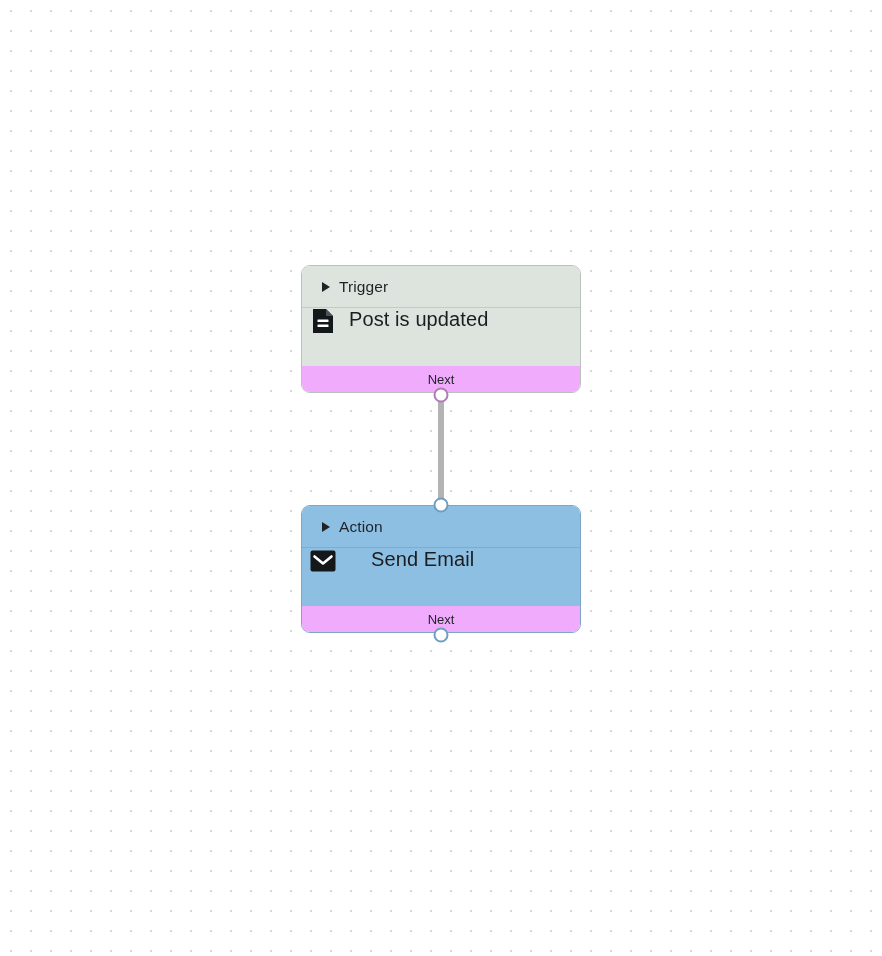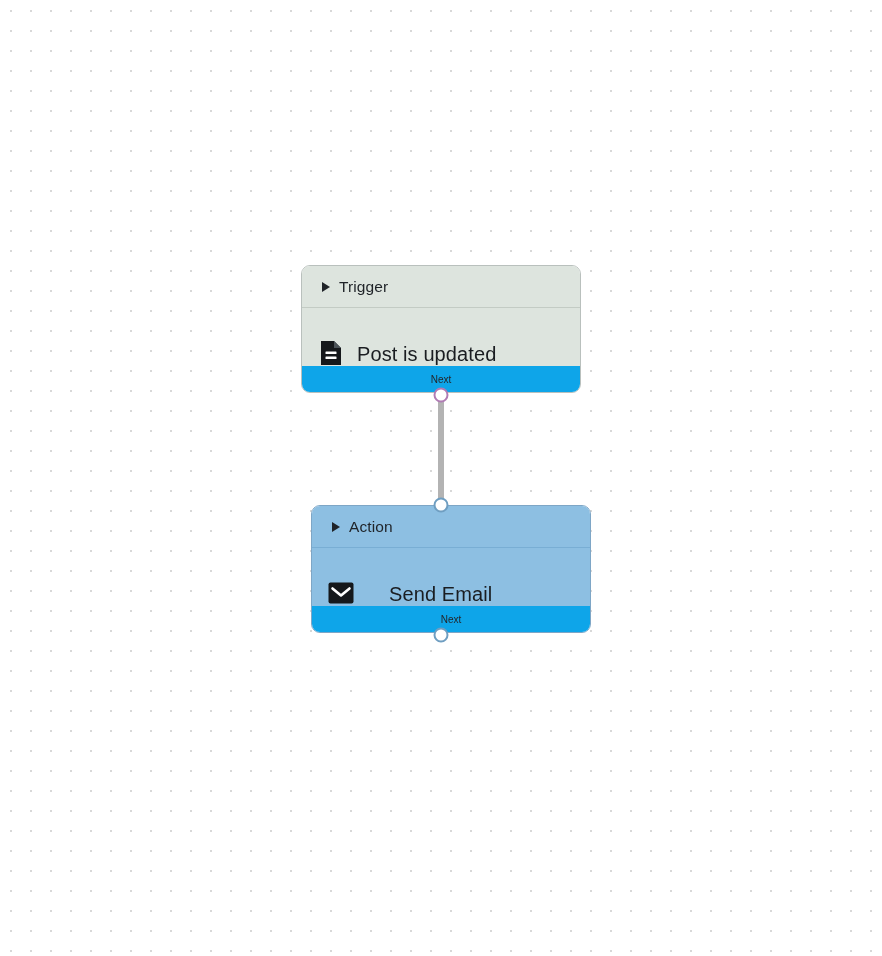--- a/index.html
+++ b/index.html
@@ -59,22 +59,22 @@
   }
 
   .node-divider {
     height: 1px;
     width: 100%;
   }
 
   .node-body {
     height: 58px;
     display: flex;
-    align-items: flex-end;
-    padding-left: 16px;
+    align-items: flex-start;
+    padding-left: 8px;
   }
 
   .node-icon {
     width: 26px;
     height: 26px;
     flex: 0 0 auto;
     margin-right: 13px;
     display: flex;
     align-items: center;
     justify-content: center;
@@ -82,37 +82,37 @@
   .node-icon svg { display: block; }
 
   .node-title {
     font-size: 20px;
     color: #1a1d21;
     letter-spacing: 0.1px;
     white-space: nowrap;
   }
 
   .node-footer {
-    background: #0ea5e9;
+    background: #f0abfc;
     height: 26px;
     display: flex;
     align-items: center;
     justify-content: center;
-    font-size: 10px;
+    font-size: 13px;
     color: #22262b;
   }
 
   
   #node-trigger { left: 301px; top: 265px; }
   #node-trigger .node-header { background: #dde4de; }
   #node-trigger .node-divider { background: #c3cbc4; }
   #node-trigger .node-body { background: #dde4de; }
 
   
-  #node-action { left: 311px; top: 505px; border-color: #7ea6c6; }
+  #node-action { left: 301px; top: 505px; border-color: #7ea6c6; }
   #node-action .node-header { background: #8dbfe2; }
   #node-action .node-divider { background: #79aed4; }
   #node-action .node-body { background: #8dbfe2; gap: 22px; }
 
   
   .port {
     position: absolute;
     width: 15px;
     height: 15px;
     border-radius: 50%;

